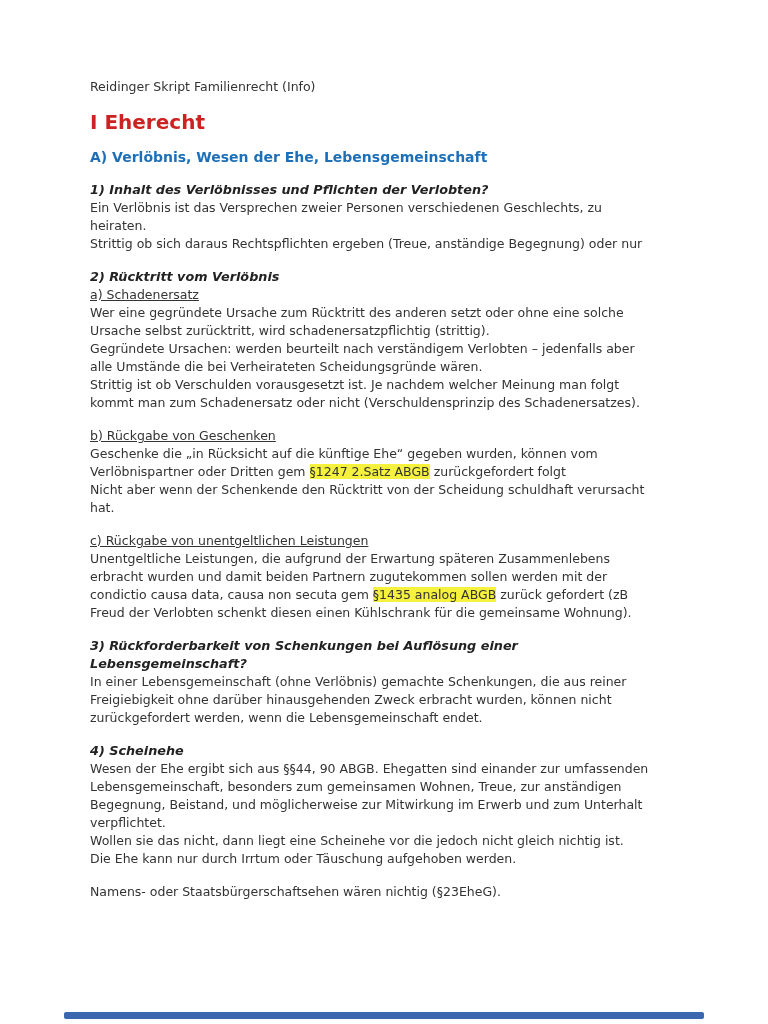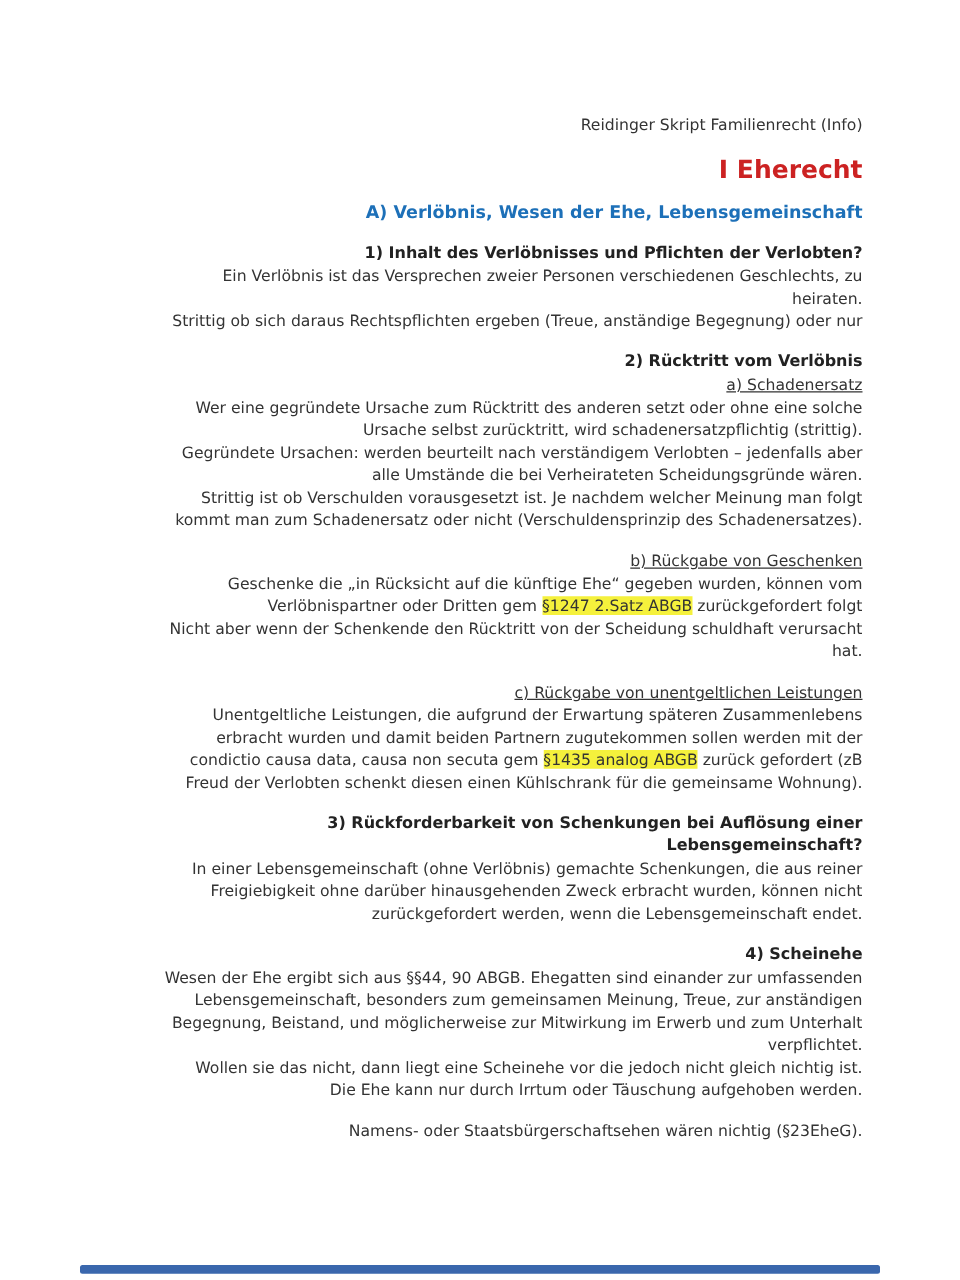--- a/index.html
+++ b/index.html
@@ -7,42 +7,41 @@
     position: relative;
     width: 768px;
     height: 1024px;
     background: var(--page-bg, #ffffff);
     overflow: hidden;
     font-family: "DejaVu Sans", "Liberation Sans", sans-serif;
   }
   .doc {
     position: absolute;
     left: 90px;
-    top: 91px;
+    top: 78px;
     width: 600px;
     color: var(--body-color, #333333);
     font-size: 12.5px;
-    text-align: right;
   }
   .blk { margin: 0; }
   .line { line-height: 18px; white-space: pre; }
   .meta .line { color: var(--body-color, #333333); }
   .h1 .line {
     color: var(--h1-color, #cc2222);
     font-weight: bold;
     font-size: 20px;
     line-height: 22px;
   }
   .h2 .line {
     color: var(--h2-color, #1d70b8);
     font-weight: bold;
     font-size: 14px;
     line-height: 18px;
   }
-  .h3 .line { font-weight: bold; color: #222222; font-size: 12.8px; }
+  .h3 .line { font-weight: bold; color: #222222; font-size: 12.8px; font-style: italic; }
   .underline .line { text-decoration: underline; }
   .gap { height: 15px; }
   .hl { background: var(--hl-color, #f5f13c); }
   .footer-bar {
     position: absolute;
     left: 64px;
     right: 64px;
     bottom: 5px;
     height: 7px;
     border-radius: 2px;
@@ -118,21 +117,21 @@
         <div class="line">In einer Lebensgemeinschaft (ohne Verlöbnis) gemachte Schenkungen, die aus reiner</div>
         <div class="line">Freigiebigkeit ohne darüber hinausgehenden Zweck erbracht wurden, können nicht</div>
         <div class="line">zurückgefordert werden, wenn die Lebensgemeinschaft endet.</div>
       </div>
       <div class="blk gap"></div>
       <div class="blk h3">
         <div class="line">4) Scheinehe</div>
       </div>
       <div class="blk body">
         <div class="line">Wesen der Ehe ergibt sich aus §§44, 90 ABGB. Ehegatten sind einander zur umfassenden</div>
-        <div class="line">Lebensgemeinschaft, besonders zum gemeinsamen Meinung, Treue, zur anständigen</div>
+        <div class="line">Lebensgemeinschaft, besonders zum gemeinsamen Wohnen, Treue, zur anständigen</div>
         <div class="line">Begegnung, Beistand, und möglicherweise zur Mitwirkung im Erwerb und zum Unterhalt</div>
         <div class="line">verpflichtet.</div>
         <div class="line">Wollen sie das nicht, dann liegt eine Scheinehe vor die jedoch nicht gleich nichtig ist.</div>
         <div class="line">Die Ehe kann nur durch Irrtum oder Täuschung aufgehoben werden.</div>
       </div>
       <div class="blk gap"></div>
       <div class="blk body">
         <div class="line">Namens- oder Staatsbürgerschaftsehen wären nichtig (§23EheG).</div>
       </div>
     </div>

